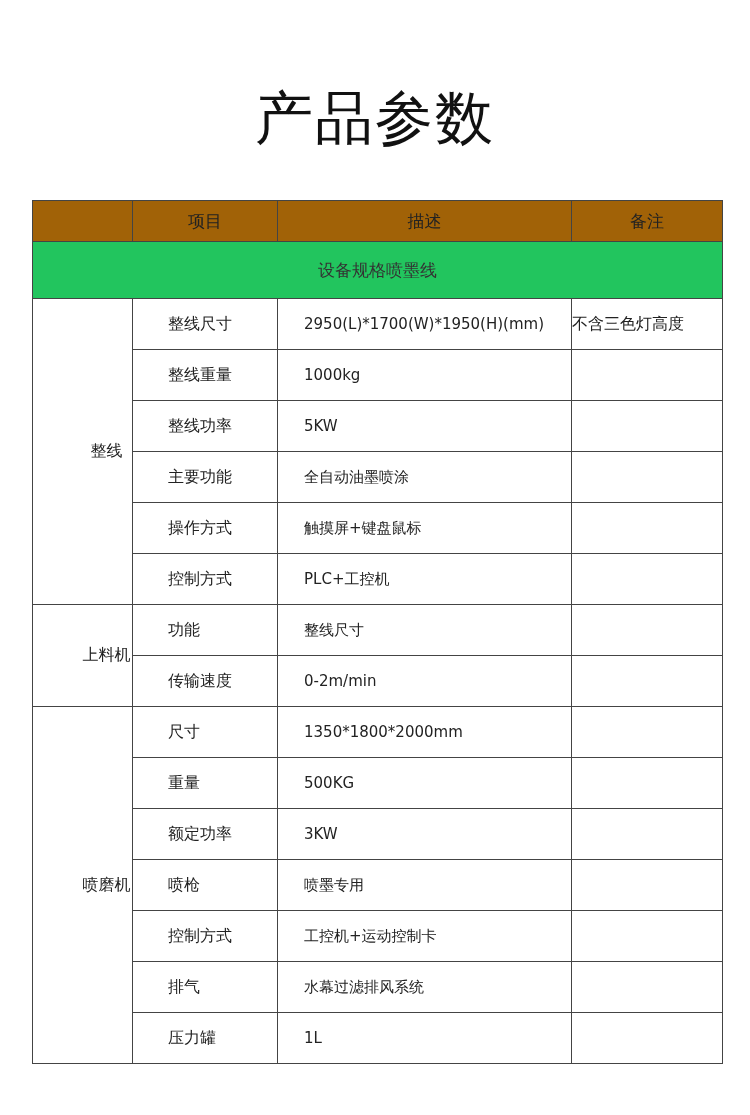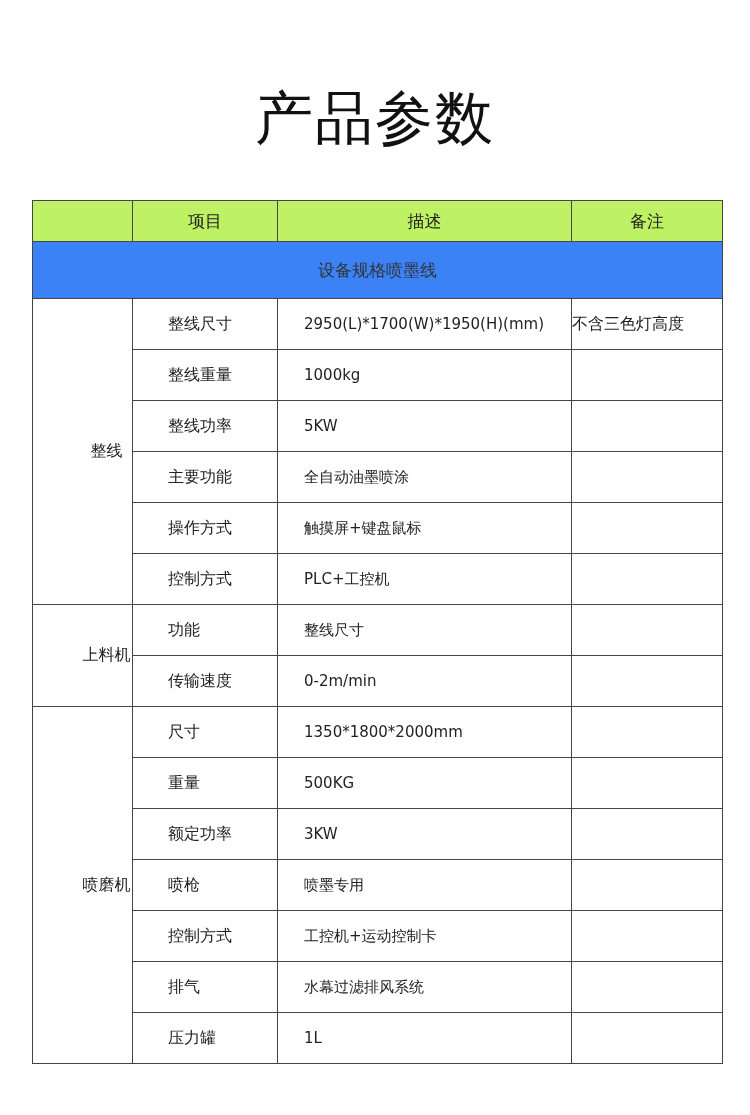--- a/index.html
+++ b/index.html
@@ -1,21 +1,21 @@
 <!DOCTYPE html>
 <html><head>
 <meta charset="utf-8">
 <style>
   html, body { margin:0; padding:0; background:#ffffff; }
   body { width:750px; height:1115px; position:relative; font-family:"DejaVu Sans","Liberation Sans",sans-serif; color:#111; }
   .title { position:absolute; left:0; top:80px; width:750px; text-align:center; font-size:58px; font-weight:normal; letter-spacing:2px; color:#111; }
   table { position:absolute; left:32px; top:200px; border-collapse:collapse; width:690px; table-layout:fixed; }
   td, th { border:1.5px solid #444; font-size:16px; color:#222; padding:0; }
-  th { background:#bef264; font-weight:normal; height:40px; font-size:17px; }
-  .section td { background:#3b82f6; text-align:center; height:56px; font-size:17px; color:#333; }
+  th { background:#a16207; font-weight:normal; height:40px; font-size:17px; }
+  .section td { background:#22c55e; text-align:center; height:56px; font-size:17px; color:#333; }
   .r td { height:50px; }
   .group { text-align:center;padding-left:48px; }
   .item { padding-left:35px; }
   .desc { padding-left:26px; font-size:15px; }
   .note { text-align:left; }
 </style>
 </head>
 <body>
 
 <div class="title">产品参数</div>

